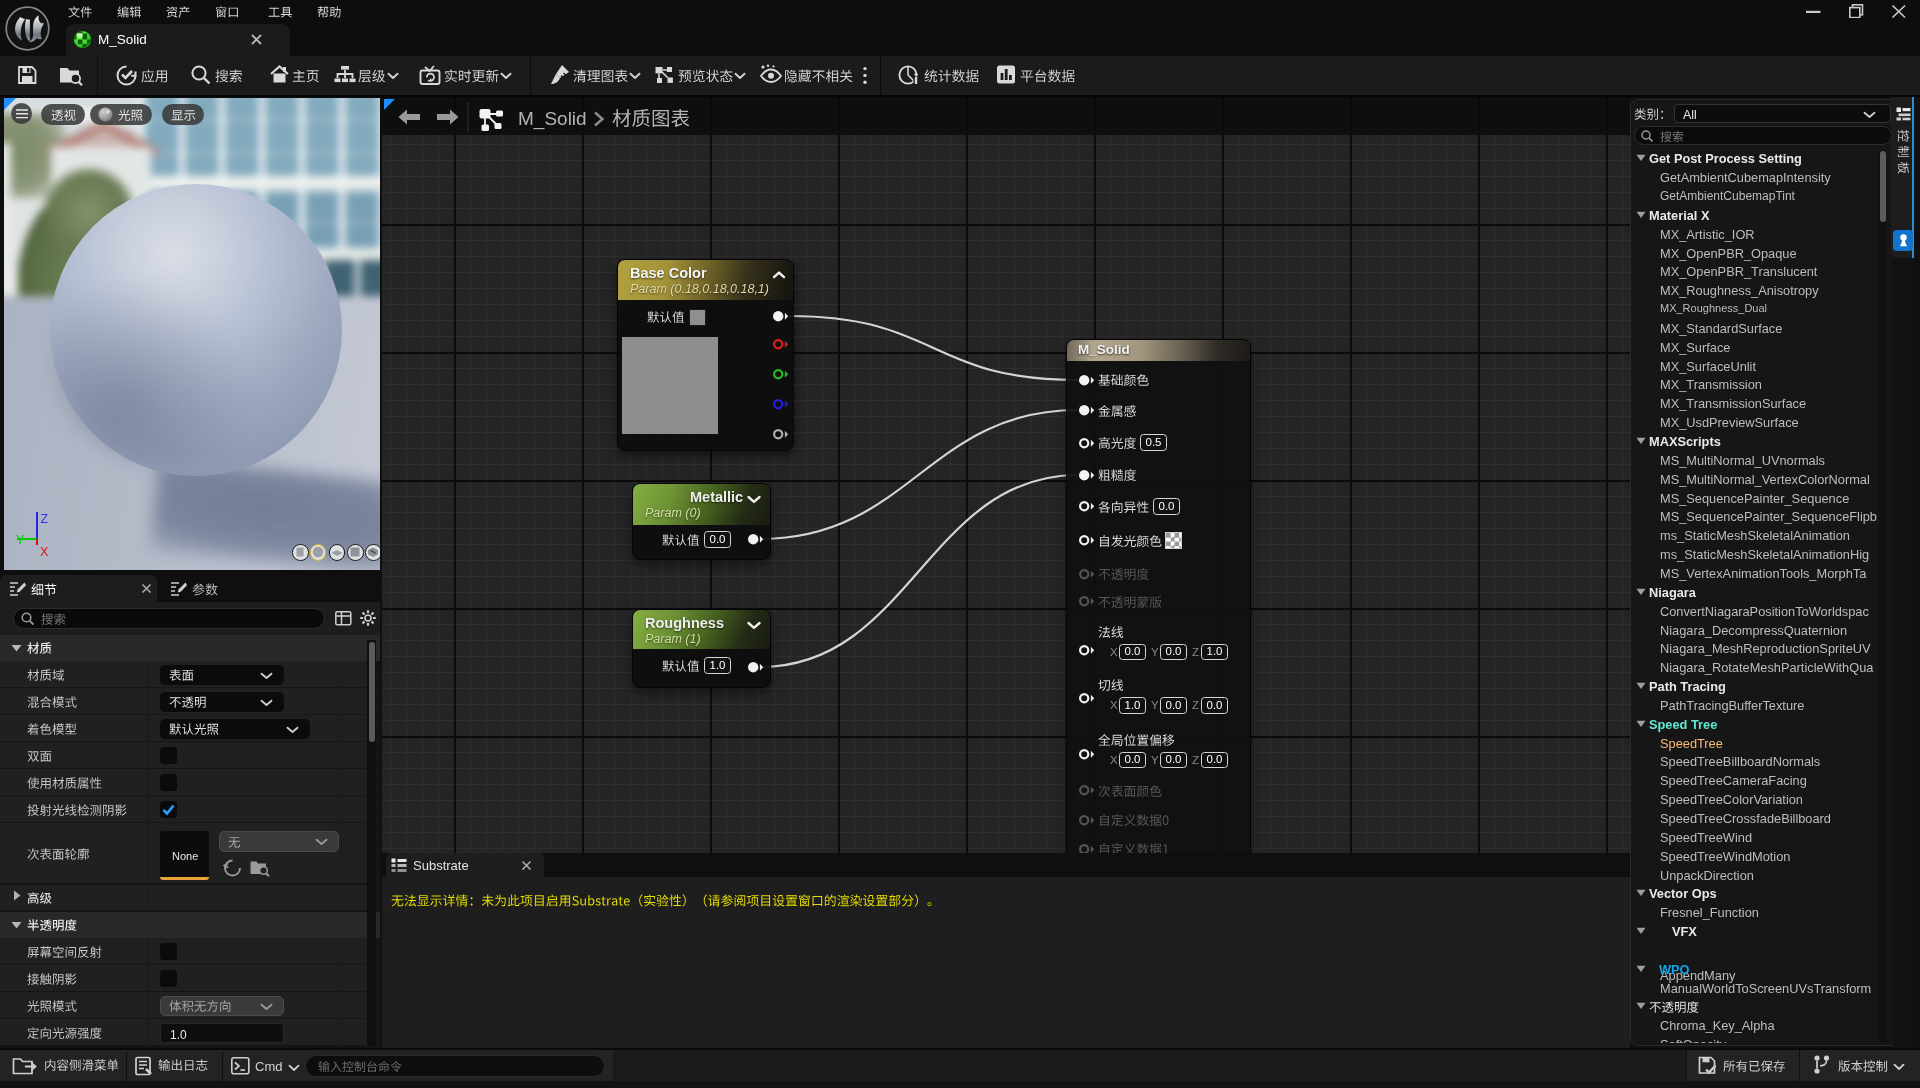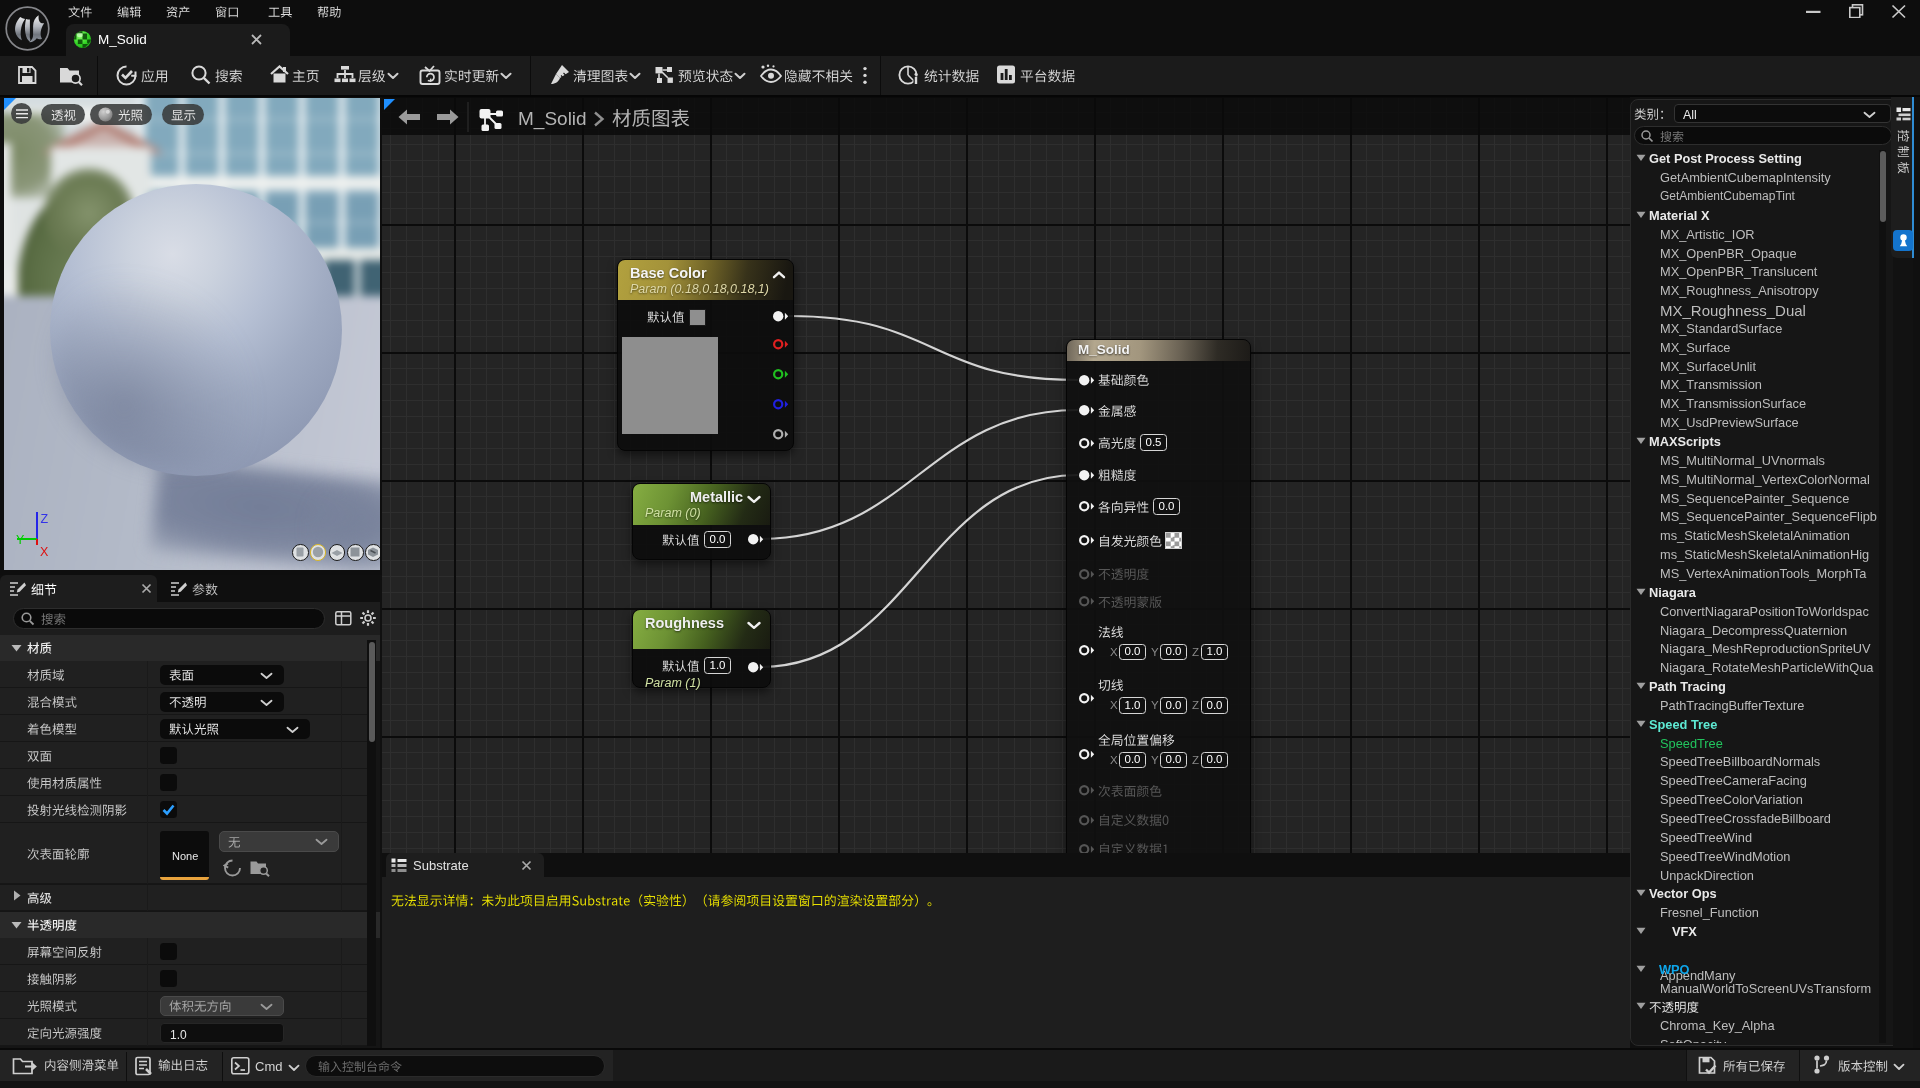--- a/index.html
+++ b/index.html
@@ -634,21 +634,21 @@
       </g>
     </svg>
     <div style="position:absolute;left:322px;top:434px;width:27px;height:16.5px;border:1.4px solid #d6d6d6;border-radius:3.5px;background:#111;color:#fff;font-size:11.5px;display:flex;align-items:center;justify-content:center;line-height:1;">0.0</div>
     <svg style="position:absolute;left:364.8px;top:435.8px;" width="17.4" height="13.4" viewBox="0 0 17.4 13.4">
       <circle cx="6.2" cy="6.2" r="5.2" fill="#f2f2f2"></circle>
       <path d="M12.9 2.7L16.2 6.2L12.9 9.7Z" fill="#f2f2f2"></path>
     </svg>
     <div style="position:absolute;left:250px;top:512px;width:139px;height:79px;background:rgba(13,13,13,0.93);border-radius:8px;border:1.5px solid #050505;box-shadow:0 4px 10px rgba(0,0,0,0.5);"></div>
     <div style="position:absolute;left:251px;top:513px;width:137px;height:39px;border-radius:7px 7px 0 0;background:linear-gradient(112deg,#86ae42 0%,#6d9234 28%,#46611f 55%,#232b15 80%,#191b11 100%);"></div>
     <div style="position:absolute;left:263px;top:518.5px;font-size:14.5px;color:#efefef;font-weight:normal;white-space:nowrap;line-height:1;font-weight:bold;text-shadow:0 1px 2px rgba(0,0,0,0.6);">Roughness</div>
-    <div style="position:absolute;left:263px;top:536px;font-size:12.5px;color:#cfe0a2;font-weight:normal;white-space:nowrap;line-height:1;font-style:italic;text-shadow:0 1px 2px rgba(0,0,0,0.5);margin-top:44px;">Param (1)</div>
+    <div style="position:absolute;left:263px;top:536px;font-size:12.5px;color:#cfe0a2;font-weight:normal;white-space:nowrap;line-height:1;font-style:italic;text-shadow:0 1px 2px rgba(0,0,0,0.5);">Param (1)</div>
     <svg style="position:absolute;left:365px;top:523px;" width="14" height="10" viewBox="0 0 14 10">
       <path d="M1.5 3.0L7.0 7.8L12.5 3.0" fill="none" stroke="#f0f0f0" stroke-width="2.4" stroke-linecap="round" stroke-linejoin="round"></path>
     </svg>
     <svg style="position:absolute;left:280px;top:559.5px;" width="40" height="18" viewBox="0 0 40 18">
       <g transform="translate(0,13.8) scale(0.012500,-0.012500)">
         <path fill="#e0e0e0" d="M760 760C801 710 850 640 871 597L924 631C901 673 851 739 809 788ZM165 701C182 652 194 588 196 546L236 557C233 597 220 661 202 710ZM203 119C211 63 215 -8 213 -55L265 -49C266 -3 261 69 251 124ZM301 119C318 69 331 3 333 -40L384 -28C380 13 366 79 347 129ZM402 125C421 84 439 32 444 -2L494 17C488 50 470 101 449 140ZM114 142C96 88 65 11 33 -37L86 -62C116 -12 144 65 164 120ZM371 711C362 664 342 592 327 550L361 536C378 576 398 641 416 694ZM683 839L683 612L682 551L515 551L515 480L679 480C667 313 624 126 479 -32C499 -44 523 -61 537 -76C644 45 698 181 725 316C766 147 830 7 928 -76C940 -57 963 -31 980 -18C856 74 785 264 749 480L950 480L950 551L748 551L749 612L749 839ZM148 752L266 752L266 505L148 505ZM315 752L426 752L426 505L315 505ZM82 378L82 317L257 317L257 239L60 229L65 162C179 170 341 180 498 191L499 252L323 242L323 317L484 317L484 378L323 378L323 450L486 450L486 806L89 806L89 450L257 450L257 378ZM1142 775C1192 729 1260 663 1292 625L1345 680C1311 717 1242 778 1192 821ZM1622 839C1620 500 1625 149 1372 -28C1392 -40 1416 -63 1429 -80C1563 17 1630 161 1663 327C1701 186 1772 17 1913 -79C1926 -60 1948 -38 1968 -24C1749 117 1703 434 1690 531C1697 631 1697 736 1698 839ZM1047 526L1047 454L1215 454L1215 111C1215 63 1181 29 1160 15C1174 2 1195 -24 1202 -40C1216 -21 1243 0 1434 134C1427 149 1417 177 1412 197L1288 114L1288 526ZM2599 840C2596 810 2591 774 2586 738L2329 738L2329 671L2574 671C2568 637 2562 605 2555 578L2382 578L2382 14L2286 14L2286 -51L2958 -51L2958 14L2869 14L2869 578L2623 578C2631 605 2639 637 2646 671L2928 671L2928 738L2661 738L2679 835ZM2450 14L2450 97L2799 97L2799 14ZM2450 379L2799 379L2799 293L2450 293ZM2450 435L2450 519L2799 519L2799 435ZM2450 239L2799 239L2799 152L2450 152ZM2264 839C2211 687 2124 538 2032 440C2045 422 2066 383 2074 366C2103 398 2132 435 2159 475L2159 -80L2229 -80L2229 589C2269 661 2304 739 2333 817Z"></path>
       </g>
     </svg>
     <div style="position:absolute;left:322px;top:560px;width:27px;height:16.5px;border:1.4px solid #d6d6d6;border-radius:3.5px;background:#111;color:#fff;font-size:11.5px;display:flex;align-items:center;justify-content:center;line-height:1;">1.0</div>
     <svg style="position:absolute;left:364.8px;top:563.8px;" width="17.4" height="13.4" viewBox="0 0 17.4 13.4">
@@ -855,21 +855,21 @@
     <div style="position:absolute;left:28px;top:22.1px;font-size:12.8px;color:#bdbdbd;white-space:nowrap;">GetAmbientCubemapIntensity</div>
     <div style="position:absolute;left:28px;top:40.9px;font-size:12px;color:#bdbdbd;white-space:nowrap;">GetAmbientCubemapTint</div>
     <svg style="position:absolute;left:4px;top:62.6px" width="10" height="8" viewBox="0 0 10 8">
       <path d="M0.5 0.8 L9.5 0.8 L5 7 Z" fill="#9f9f9f"></path>
     </svg>
     <div style="position:absolute;left:17px;top:59.8px;font-size:12.8px;font-weight:bold;color:#e9e9e9;white-space:nowrap;">Material X</div>
     <div style="position:absolute;left:28px;top:78.6px;font-size:12.8px;color:#bdbdbd;white-space:nowrap;">MX_Artistic_IOR</div>
     <div style="position:absolute;left:28px;top:97.5px;font-size:12.8px;color:#bdbdbd;white-space:nowrap;">MX_OpenPBR_Opaque</div>
     <div style="position:absolute;left:28px;top:116.3px;font-size:12.8px;color:#bdbdbd;white-space:nowrap;">MX_OpenPBR_Translucent</div>
     <div style="position:absolute;left:28px;top:135.1px;font-size:12.8px;color:#bdbdbd;white-space:nowrap;">MX_Roughness_Anisotropy</div>
-    <div style="position:absolute;left:28px;top:154.0px;font-size:15px;color:#bdbdbd;white-space:nowrap;">MX_Roughness_Dual</div>
+    <div style="position:absolute;left:28px;top:154.0px;font-size:11px;color:#bdbdbd;white-space:nowrap;">MX_Roughness_Dual</div>
     <div style="position:absolute;left:28px;top:172.8px;font-size:12.8px;color:#bdbdbd;white-space:nowrap;">MX_StandardSurface</div>
     <div style="position:absolute;left:28px;top:191.7px;font-size:12.8px;color:#bdbdbd;white-space:nowrap;">MX_Surface</div>
     <div style="position:absolute;left:28px;top:210.5px;font-size:12.8px;color:#bdbdbd;white-space:nowrap;text-align:right;">MX_SurfaceUnlit</div>
     <div style="position:absolute;left:28px;top:229.4px;font-size:12.8px;color:#bdbdbd;white-space:nowrap;">MX_Transmission</div>
     <div style="position:absolute;left:28px;top:248.2px;font-size:12.8px;color:#bdbdbd;white-space:nowrap;">MX_TransmissionSurface</div>
     <div style="position:absolute;left:28px;top:267.1px;font-size:12.8px;color:#bdbdbd;white-space:nowrap;">MX_UsdPreviewSurface</div>
     <svg style="position:absolute;left:4px;top:288.8px" width="10" height="8" viewBox="0 0 10 8">
       <path d="M0.5 0.8 L9.5 0.8 L5 7 Z" fill="#9f9f9f"></path>
     </svg>
     <div style="position:absolute;left:17px;top:285.9px;font-size:12.8px;font-weight:bold;color:#e9e9e9;white-space:nowrap;">MAXScripts</div>
@@ -890,21 +890,21 @@
     <div style="position:absolute;left:28px;top:512.2px;font-size:12.8px;color:#bdbdbd;white-space:nowrap;">Niagara_RotateMeshParticleWithQua</div>
     <svg style="position:absolute;left:4px;top:533.8px" width="10" height="8" viewBox="0 0 10 8">
       <path d="M0.5 0.8 L9.5 0.8 L5 7 Z" fill="#9f9f9f"></path>
     </svg>
     <div style="position:absolute;left:17px;top:531.0px;font-size:12.8px;font-weight:bold;color:#e9e9e9;white-space:nowrap;">Path Tracing</div>
     <div style="position:absolute;left:28px;top:549.9px;font-size:12.8px;color:#bdbdbd;white-space:nowrap;">PathTracingBufferTexture</div>
     <svg style="position:absolute;left:4px;top:571.5px" width="10" height="8" viewBox="0 0 10 8">
       <path d="M0.5 0.8 L9.5 0.8 L5 7 Z" fill="#9f9f9f"></path>
     </svg>
     <div style="position:absolute;left:17px;top:568.7px;font-size:12.8px;font-weight:bold;color:#5eead4;white-space:nowrap;">Speed Tree</div>
-    <div style="position:absolute;left:28px;top:587.6px;font-size:12.8px;color:#22c55e;white-space:nowrap;">SpeedTree</div>
+    <div style="position:absolute;left:28px;top:587.6px;font-size:12.8px;color:#fdba74;white-space:nowrap;">SpeedTree</div>
     <div style="position:absolute;left:28px;top:606.4px;font-size:12.8px;color:#bdbdbd;white-space:nowrap;">SpeedTreeBillboardNormals</div>
     <div style="position:absolute;left:28px;top:625.3px;font-size:12.8px;color:#bdbdbd;white-space:nowrap;">SpeedTreeCameraFacing</div>
     <div style="position:absolute;left:28px;top:644.1px;font-size:12.8px;color:#bdbdbd;white-space:nowrap;">SpeedTreeColorVariation</div>
     <div style="position:absolute;left:28px;top:663.0px;font-size:12.8px;color:#bdbdbd;white-space:nowrap;">SpeedTreeCrossfadeBillboard</div>
     <div style="position:absolute;left:28px;top:681.8px;font-size:12.8px;color:#bdbdbd;white-space:nowrap;">SpeedTreeWind</div>
     <div style="position:absolute;left:28px;top:700.7px;font-size:12.8px;color:#bdbdbd;white-space:nowrap;">SpeedTreeWindMotion</div>
     <div style="position:absolute;left:28px;top:719.5px;font-size:12.8px;color:#bdbdbd;white-space:nowrap;">UnpackDirection</div>
     <svg style="position:absolute;left:4px;top:741.2px" width="10" height="8" viewBox="0 0 10 8">
       <path d="M0.5 0.8 L9.5 0.8 L5 7 Z" fill="#9f9f9f"></path>
     </svg>

